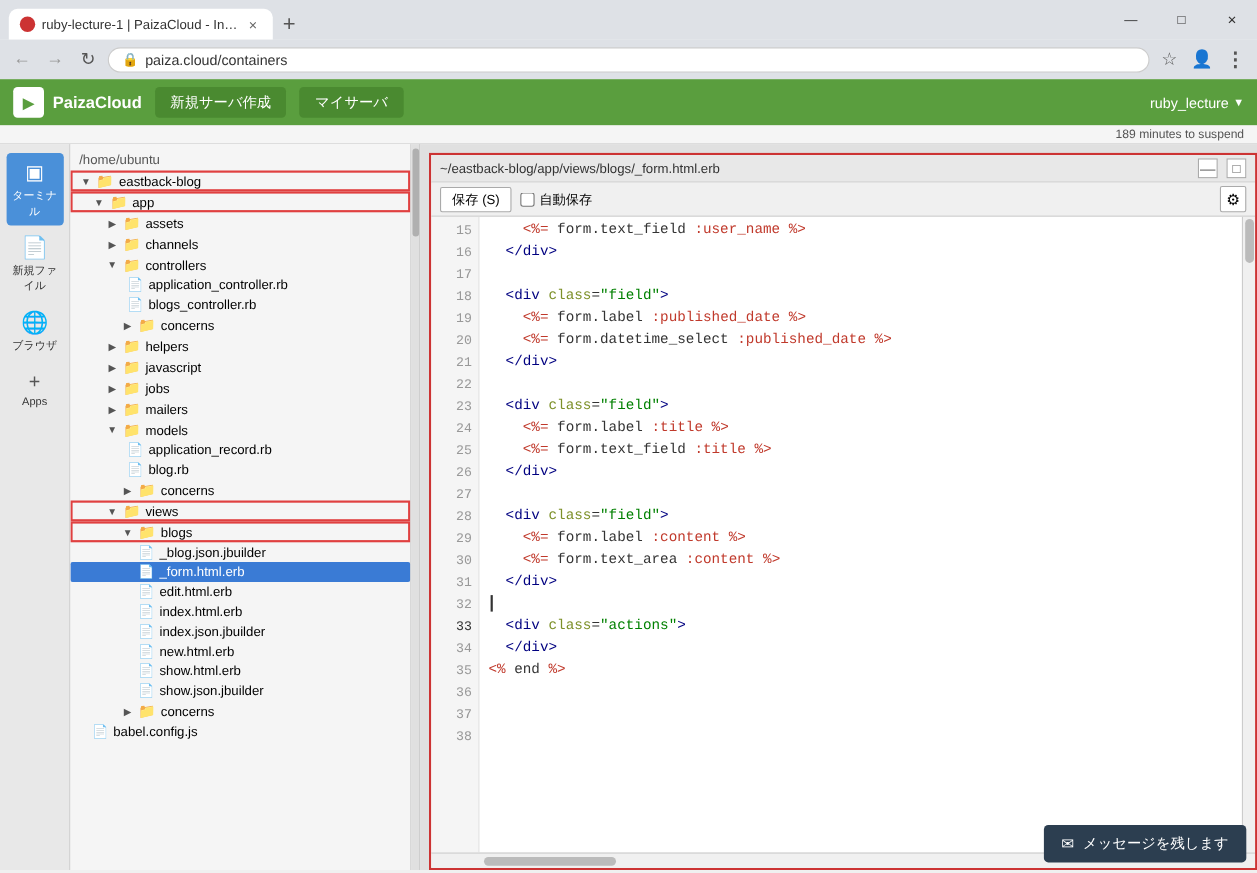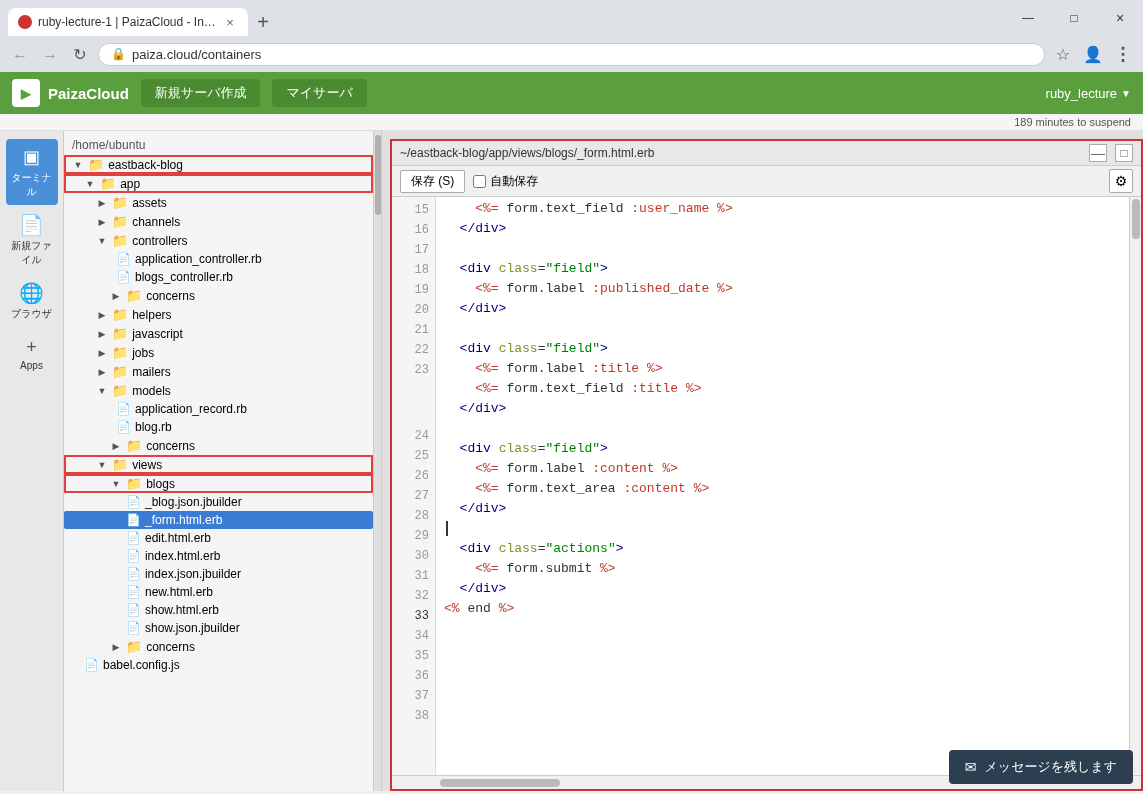--- a/index.html
+++ b/index.html
@@ -274,21 +274,21 @@
           <div style="width:44px; background:#f5f5f5; border-right:1px solid #ddd; padding:2px 0; text-align:right; overflow:hidden; flex-shrink:0;">
             <div style="padding:1px 6px 1px 2px; height:20px; line-height:20px; color:#999; font-size:12px;">15</div>
             <div style="padding:1px 6px 1px 2px; height:20px; line-height:20px; color:#999; font-size:12px;">16</div>
             <div style="padding:1px 6px 1px 2px; height:20px; line-height:20px; color:#999; font-size:12px;">17</div>
             <div style="padding:1px 6px 1px 2px; height:20px; line-height:20px; color:#999; font-size:12px;">18</div>
             <div style="padding:1px 6px 1px 2px; height:20px; line-height:20px; color:#999; font-size:12px;">19</div>
             <div style="padding:1px 6px 1px 2px; height:20px; line-height:20px; color:#999; font-size:12px;">20</div>
             <div style="padding:1px 6px 1px 2px; height:20px; line-height:20px; color:#999; font-size:12px;">21</div>
             <div style="padding:1px 6px 1px 2px; height:20px; line-height:20px; color:#999; font-size:12px;">22</div>
             <div style="padding:1px 6px 1px 2px; height:20px; line-height:20px; color:#999; font-size:12px;">23</div>
-            <div style="padding:1px 6px 1px 2px; height:20px; line-height:20px; color:#999; font-size:12px;margin-top:46px;">24</div>
+            <div style="padding:1px 6px 1px 2px; height:20px; line-height:20px; color:#999; font-size:12px;">24</div>
             <div style="padding:1px 6px 1px 2px; height:20px; line-height:20px; color:#999; font-size:12px;">25</div>
             <div style="padding:1px 6px 1px 2px; height:20px; line-height:20px; color:#999; font-size:12px;">26</div>
             <div style="padding:1px 6px 1px 2px; height:20px; line-height:20px; color:#999; font-size:12px;">27</div>
             <div style="padding:1px 6px 1px 2px; height:20px; line-height:20px; color:#999; font-size:12px;">28</div>
             <div style="padding:1px 6px 1px 2px; height:20px; line-height:20px; color:#999; font-size:12px;">29</div>
             <div style="padding:1px 6px 1px 2px; height:20px; line-height:20px; color:#999; font-size:12px;">30</div>
             <div style="padding:1px 6px 1px 2px; height:20px; line-height:20px; color:#999; font-size:12px;">31</div>
             <div style="padding:1px 6px 1px 2px; height:20px; line-height:20px; color:#999; font-size:12px;">32</div>
             <div style="padding:1px 6px 1px 2px; height:20px; line-height:20px; color:#999; font-size:12px; color:#333;">33</div>
             <div style="padding:1px 6px 1px 2px; height:20px; line-height:20px; color:#999; font-size:12px;">34</div>
@@ -304,20 +304,21 @@
             <div style="height:20px; line-height:20px; white-space:pre; color:#333; font-size:13px;">    <span style="color:#c0392b;">&lt;%=</span> form.text_field <span style="color:#c0392b;">:user_name</span> <span style="color:#c0392b;">%&gt;</span></div>
 
             <div style="height:20px; line-height:20px; white-space:pre; color:#333; font-size:13px;">  <span style="color:#000080;">&lt;/div&gt;</span></div>
 
             <div style="height:20px; line-height:20px; white-space:pre; font-size:13px;"> </div>
 
             <div style="height:20px; line-height:20px; white-space:pre; color:#333; font-size:13px;">  <span style="color:#000080;">&lt;div</span> <span style="color:#7d9029;">class</span>=<span style="color:#008000;">"field"</span><span style="color:#000080;">&gt;</span></div>
 
             <div style="height:20px; line-height:20px; white-space:pre; color:#333; font-size:13px;">    <span style="color:#c0392b;">&lt;%=</span> form.label <span style="color:#c0392b;">:published_date</span> <span style="color:#c0392b;">%&gt;</span></div>
 
+            <div style="height:20px; line-height:20px; white-space:pre; color:#333; font-size:13px;">    <span style="color:#c0392b;">&lt;%=</span> form.datetime_select <span style="color:#c0392b;">:published_date</span> <span style="color:#c0392b;">%&gt;</span></div>
 
             <div style="height:20px; line-height:20px; white-space:pre; color:#333; font-size:13px;">  <span style="color:#000080;">&lt;/div&gt;</span></div>
 
             <div style="height:20px; line-height:20px; white-space:pre; font-size:13px;"> </div>
 
             <div style="height:20px; line-height:20px; white-space:pre; color:#333; font-size:13px;">  <span style="color:#000080;">&lt;div</span> <span style="color:#7d9029;">class</span>=<span style="color:#008000;">"field"</span><span style="color:#000080;">&gt;</span></div>
 
             <div style="height:20px; line-height:20px; white-space:pre; color:#333; font-size:13px;">    <span style="color:#c0392b;">&lt;%=</span> form.label <span style="color:#c0392b;">:title</span> <span style="color:#c0392b;">%&gt;</span></div>
 
             <div style="height:20px; line-height:20px; white-space:pre; color:#333; font-size:13px;">    <span style="color:#c0392b;">&lt;%=</span> form.text_field <span style="color:#c0392b;">:title</span> <span style="color:#c0392b;">%&gt;</span></div>
@@ -331,21 +332,20 @@
             <div style="height:20px; line-height:20px; white-space:pre; color:#333; font-size:13px;">    <span style="color:#c0392b;">&lt;%=</span> form.label <span style="color:#c0392b;">:content</span> <span style="color:#c0392b;">%&gt;</span></div>
 
             <div style="height:20px; line-height:20px; white-space:pre; color:#333; font-size:13px;">    <span style="color:#c0392b;">&lt;%=</span> form.text_area <span style="color:#c0392b;">:content</span> <span style="color:#c0392b;">%&gt;</span></div>
 
             <div style="height:20px; line-height:20px; white-space:pre; color:#333; font-size:13px;">  <span style="color:#000080;">&lt;/div&gt;</span></div>
 
             <div style="height:20px; line-height:20px; white-space:pre; font-size:13px;"><span style="border-left:2px solid #333; margin-left:2px;"> </span></div>
 
             <div style="height:20px; line-height:20px; white-space:pre; color:#333; font-size:13px;">  <span style="color:#000080;">&lt;div</span> <span style="color:#7d9029;">class</span>=<span style="color:#008000;">"actions"</span><span style="color:#000080;">&gt;</span></div>
 
-            <div style="height:20px; line-height:20px; white-space:pre; color:#333; font-size:13px;">    <span style="color:#c0392b;">&lt;%=</span> form.submit <span style="color:#c0392b;">%&gt;</span></div>
 
             <div style="height:20px; line-height:20px; white-space:pre; color:#333; font-size:13px;">  <span style="color:#000080;">&lt;/div&gt;</span></div>
 
             <div style="height:20px; line-height:20px; white-space:pre; color:#333; font-size:13px;"><span style="color:#c0392b;">&lt;%</span> end <span style="color:#c0392b;">%&gt;</span></div>
 
             <div style="height:20px; line-height:20px; white-space:pre; font-size:13px;"> </div>
           </div>
 
           <div style="width:12px; background:#f0f0f0; border-left:1px solid #ccc; flex-shrink:0;">
             <div style="width:8px; height:40px; background:#bbb; border-radius:4px; margin:2px auto;"></div>

